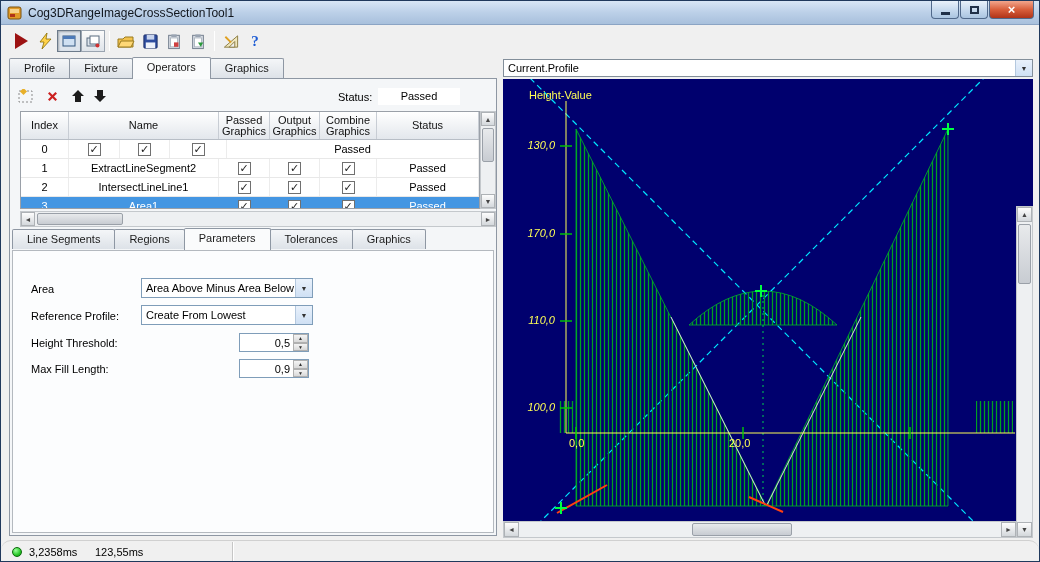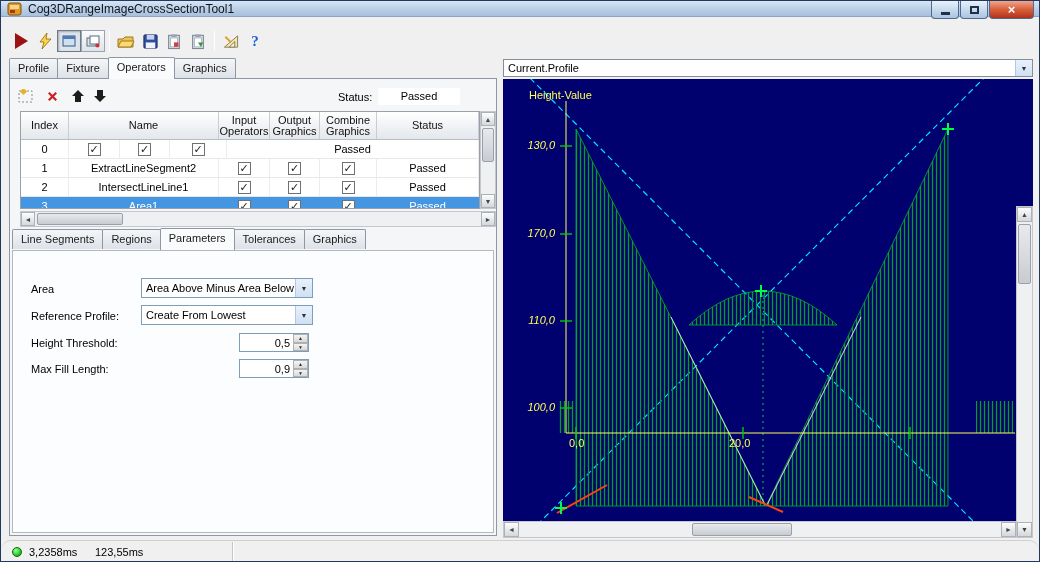--- a/index.html
+++ b/index.html
@@ -1,21 +1,21 @@
 <!DOCTYPE html>
 <html><head>
 <meta charset="utf-8">
 <style>
   * { box-sizing: border-box; margin: 0; padding: 0; }
   body { background:#555; font-family:"Liberation Sans", sans-serif; }
   .win { position:relative; width:1040px; height:562px; background:#f0f0f0;
          border:1px solid #20395c; overflow:hidden; }
 
   
-  .titlebar { position:absolute; left:0; top:0; width:100%; height:16px;
+  .titlebar { position:absolute; left:0; top:0; width:100%; height:24px;
     background:linear-gradient(#d8e6f5,#bcd0e8 50%,#a8c0dc); border-bottom:1px solid #8ba4c4;
     display:flex; align-items:center; }
   .title-icon { width:16px; height:16px; margin:0 5px 0 6px; }
   .title-text { font-size:12px; color:#10151c; }
   .win-btns { position:absolute; right:5px; top:0; display:flex; }
   .cap-btn { height:18px; border:1px solid #50688a; border-top:none; display:flex;
     align-items:center; justify-content:center; border-radius:0 0 4px 4px; margin-left:1px;}
   .btn-mm { width:28px; background:linear-gradient(#e9f1fa,#c2d6ec 60%,#aac4e0); }
   .btn-close { width:45px; background:linear-gradient(#f2a68d,#d95f3c 50%,#b03318); color:#fff;
     font-weight:bold; font-size:13px; }
@@ -28,21 +28,21 @@
   .tb-icon { width:24px; height:24px; display:flex; align-items:center; justify-content:center; }
   .tb-sep { width:1px; height:20px; background:#c9c9c9; border-right:1px solid #fff; margin:0 4px; }
   .tb-group-btn { width:24px; height:22px; border:1px solid #9aa4b0; background:linear-gradient(#fbfbfb,#dfe4ea);
      display:flex; align-items:center; justify-content:center; }
   .tb-group-btn.pressed { background:#dde4ec; border-color:#6c7a8a; box-shadow:inset 1px 1px 2px rgba(0,0,0,.25); }
   .play-tri { width:0; height:0; border-left:13px solid #9c1212; border-top:8px solid transparent; border-bottom:8px solid transparent; }
   .help-q { color:#1c5bd4; font-size:15px; font-weight:bold; font-family:"Liberation Serif",serif;}
 
   
   .maintabs { position:absolute; left:8px; top:57px; height:21px; display:flex; z-index:3; }
-  .tab { height:20px; padding:0 8px; font-size:11px; line-height:19px; color:#1a1a1a;
+  .tab { height:20px; padding:0 14px; font-size:11px; line-height:19px; color:#1a1a1a;
     border:1px solid #8e97a3; border-bottom:none; background:linear-gradient(#f4f6f8,#dde2e8);
     border-radius:2px 2px 0 0; margin-right:-1px; }
   .tab.active { background:#fafbfc; height:22px; position:relative; top:-1px; z-index:4; }
 
   
   .left-pane { position:absolute; left:8px; top:77px; width:488px; height:458px;
      background:#f4f6f8; border:1px solid #8e97a3; }
 
   .mtb-icon { position:absolute; top:7px; width:20px; height:20px; display:flex; align-items:center; justify-content:center; }
   .status-label { position:absolute; top:12px; left:328px; font-size:11px; color:#000; }
@@ -224,21 +224,21 @@
         <polygon points="7,13 1,7 4,7 4,1 10,1 10,7 13,7" fill="#1c1c1c"></polygon>
       </svg>
     </div>
     <span class="status-label">Status:</span>
     <div class="status-box">Passed</div>
 
     <div class="opt-table">
       <div class="oth">
         <div class="col c0">Index</div>
         <div class="col c1">Name</div>
-        <div class="col c2">Input Operators</div>
+        <div class="col c2">Passed Graphics</div>
         <div class="col c3">Output Graphics</div>
         <div class="col c4">Combine Graphics</div>
         <div class="col c5">Status</div>
       </div>
       <div class="otr">
         <div class="col c0">0</div>
         <div class="col c2">
             <div class="cbx">✓</div>
           </div>
         <div class="col c3">

